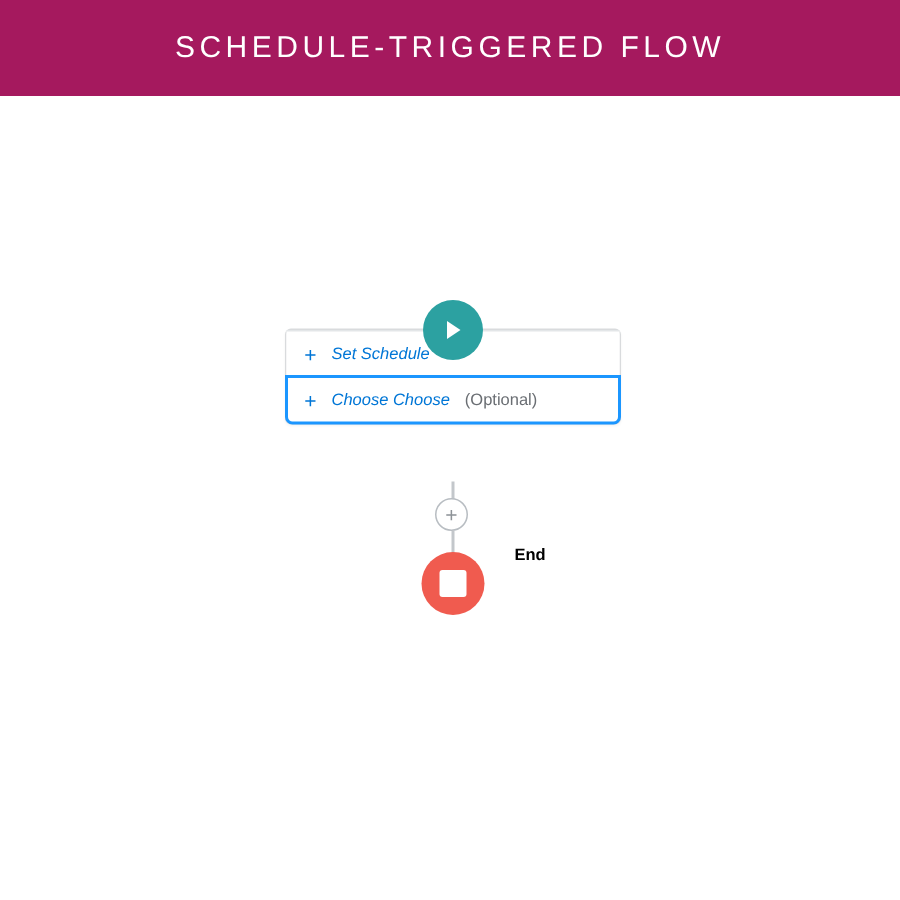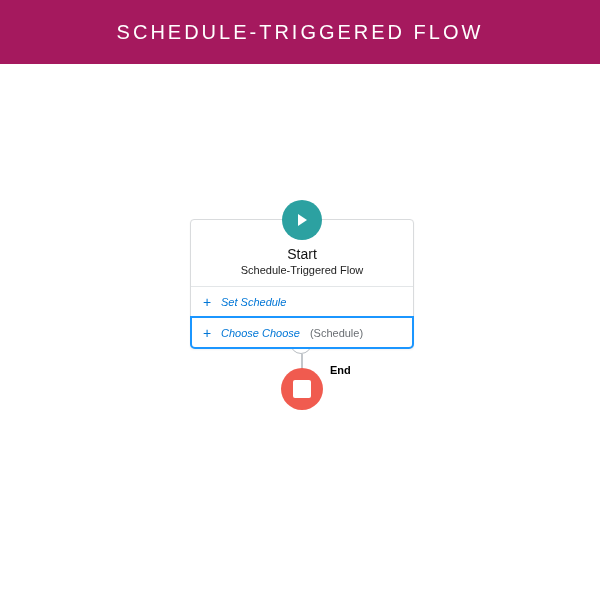--- a/index.html
+++ b/index.html
@@ -142,54 +142,50 @@
     justify-content: center;
   }
   .end-square {
     width: 18px;
     height: 18px;
     background: #fff;
     border-radius: 2px;
   }
   .end-label {
     position: absolute;
-    left: 330px;
+    left: 343px;
     top: 300px;
     font-size: 11px;
     font-weight: 700;
     color: #000;
   }
 </style>
 </head>
 <body>
 
 <div class="banner">
   <span>SCHEDULE-TRIGGERED FLOW</span>
 </div>
 
 <div class="canvas">
 
   <div class="start-card">
     <div class="play-badge">
       <svg width="16" height="16" viewBox="0 0 16 16">
           <path d="M4 2 L13 8 L4 14 Z" fill="#fff"></path>
         </svg>
-    </div>
-    <div class="card-head">
-      <div class="card-title">Start</div>
-      <div class="card-sub">Schedule-Triggered Flow</div>
     </div>
     <div class="card-row">
       <span class="plus-mini">+</span>
       <span class="row-label">Set Schedule</span>
     </div>
     <div class="card-row highlight">
       <span class="plus-mini">+</span>
       <span class="row-label">Choose Choose</span>
-      <span class="row-optional">(Schedule)</span>
+      <span class="row-optional">(Optional)</span>
     </div>
   </div>
 
   <div class="connector1"></div>
 
   <div class="add-node">
     <span>+</span>
   </div>
 
   <div class="connector2"></div>

